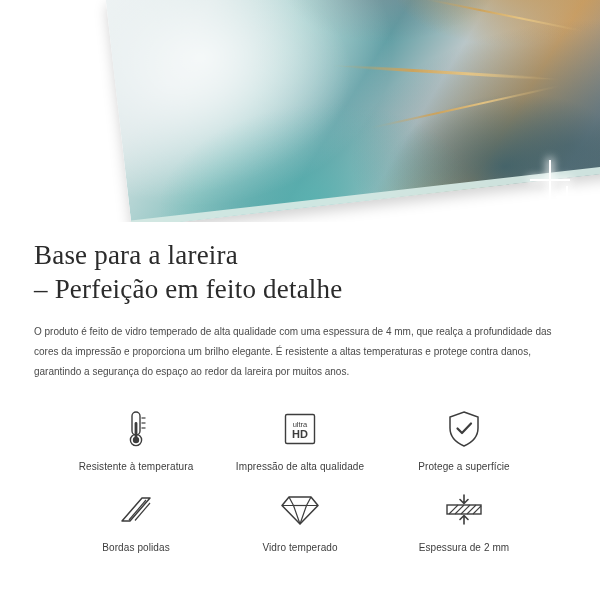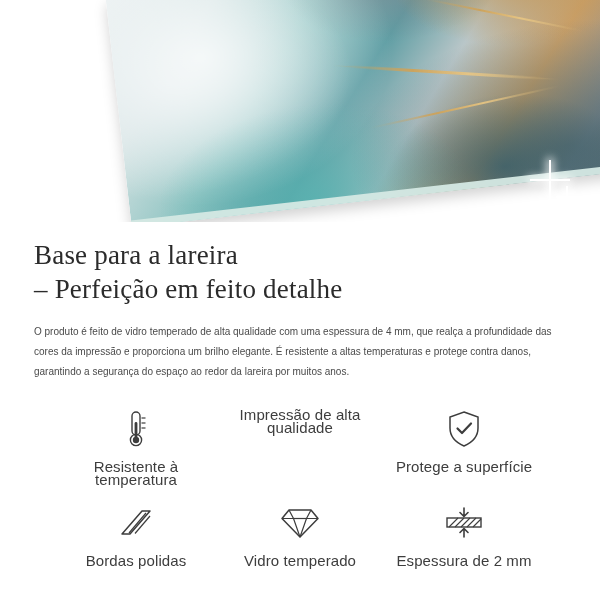--- a/index.html
+++ b/index.html
@@ -137,21 +137,21 @@
     text-align: center;
   }
   .feature-icon {
     height: 42px;
     display: flex;
     align-items: center;
     justify-content: center;
     margin-bottom: 10px;
   }
   .feature-label {
-    font-size: 15px;
+    font-size: 10px;
     color: #3d3d3d;
     line-height: 13px;
     letter-spacing: 0.1px;
   }
   svg { display: block; }
 </style>
 </head>
 <body>
 
 <div class="page">
@@ -187,20 +187,27 @@
             <circle cx="13" cy="31" r="3.2" fill="#3d3d3d"></circle>
             <line x1="18.5" y1="9" x2="22.5" y2="9" stroke="#3d3d3d" stroke-width="1.2"></line>
             <line x1="18.5" y1="14" x2="22.5" y2="14" stroke="#3d3d3d" stroke-width="1.2"></line>
             <line x1="18.5" y1="19" x2="22.5" y2="19" stroke="#3d3d3d" stroke-width="1.2"></line>
           </svg>
         </div>
         <div class="feature-label">Resistente à temperatura</div>
       </div>
 
       <div class="feature">
+        <div class="feature-icon">
+          <svg width="40" height="36" viewBox="0 0 40 36">
+            <rect x="5.5" y="3.5" width="29" height="29" rx="1.5" fill="none" stroke="#3d3d3d" stroke-width="1.4"></rect>
+            <text x="20" y="15.5" font-family="Liberation Sans, sans-serif" font-size="7.5" fill="#3d3d3d" text-anchor="middle">ultra</text>
+            <text x="20" y="27" font-family="Liberation Sans, sans-serif" font-size="11" font-weight="bold" fill="#3d3d3d" text-anchor="middle">HD</text>
+          </svg>
+        </div>
         <div class="feature-label">Impressão de alta qualidade</div>
       </div>
 
       <div class="feature">
         <div class="feature-icon">
           <svg width="38" height="40" viewBox="0 0 38 40">
             <path d="M19 3 L33 8 V19 C33 28 26 34 19 37 C12 34 5 28 5 19 V8 Z" fill="none" stroke="#3d3d3d" stroke-width="1.5"></path>
             <path d="M12.5 19.5 L17 24 L26 14.5" fill="none" stroke="#3d3d3d" stroke-width="2.2" stroke-linecap="round" stroke-linejoin="round"></path>
           </svg>
         </div>

